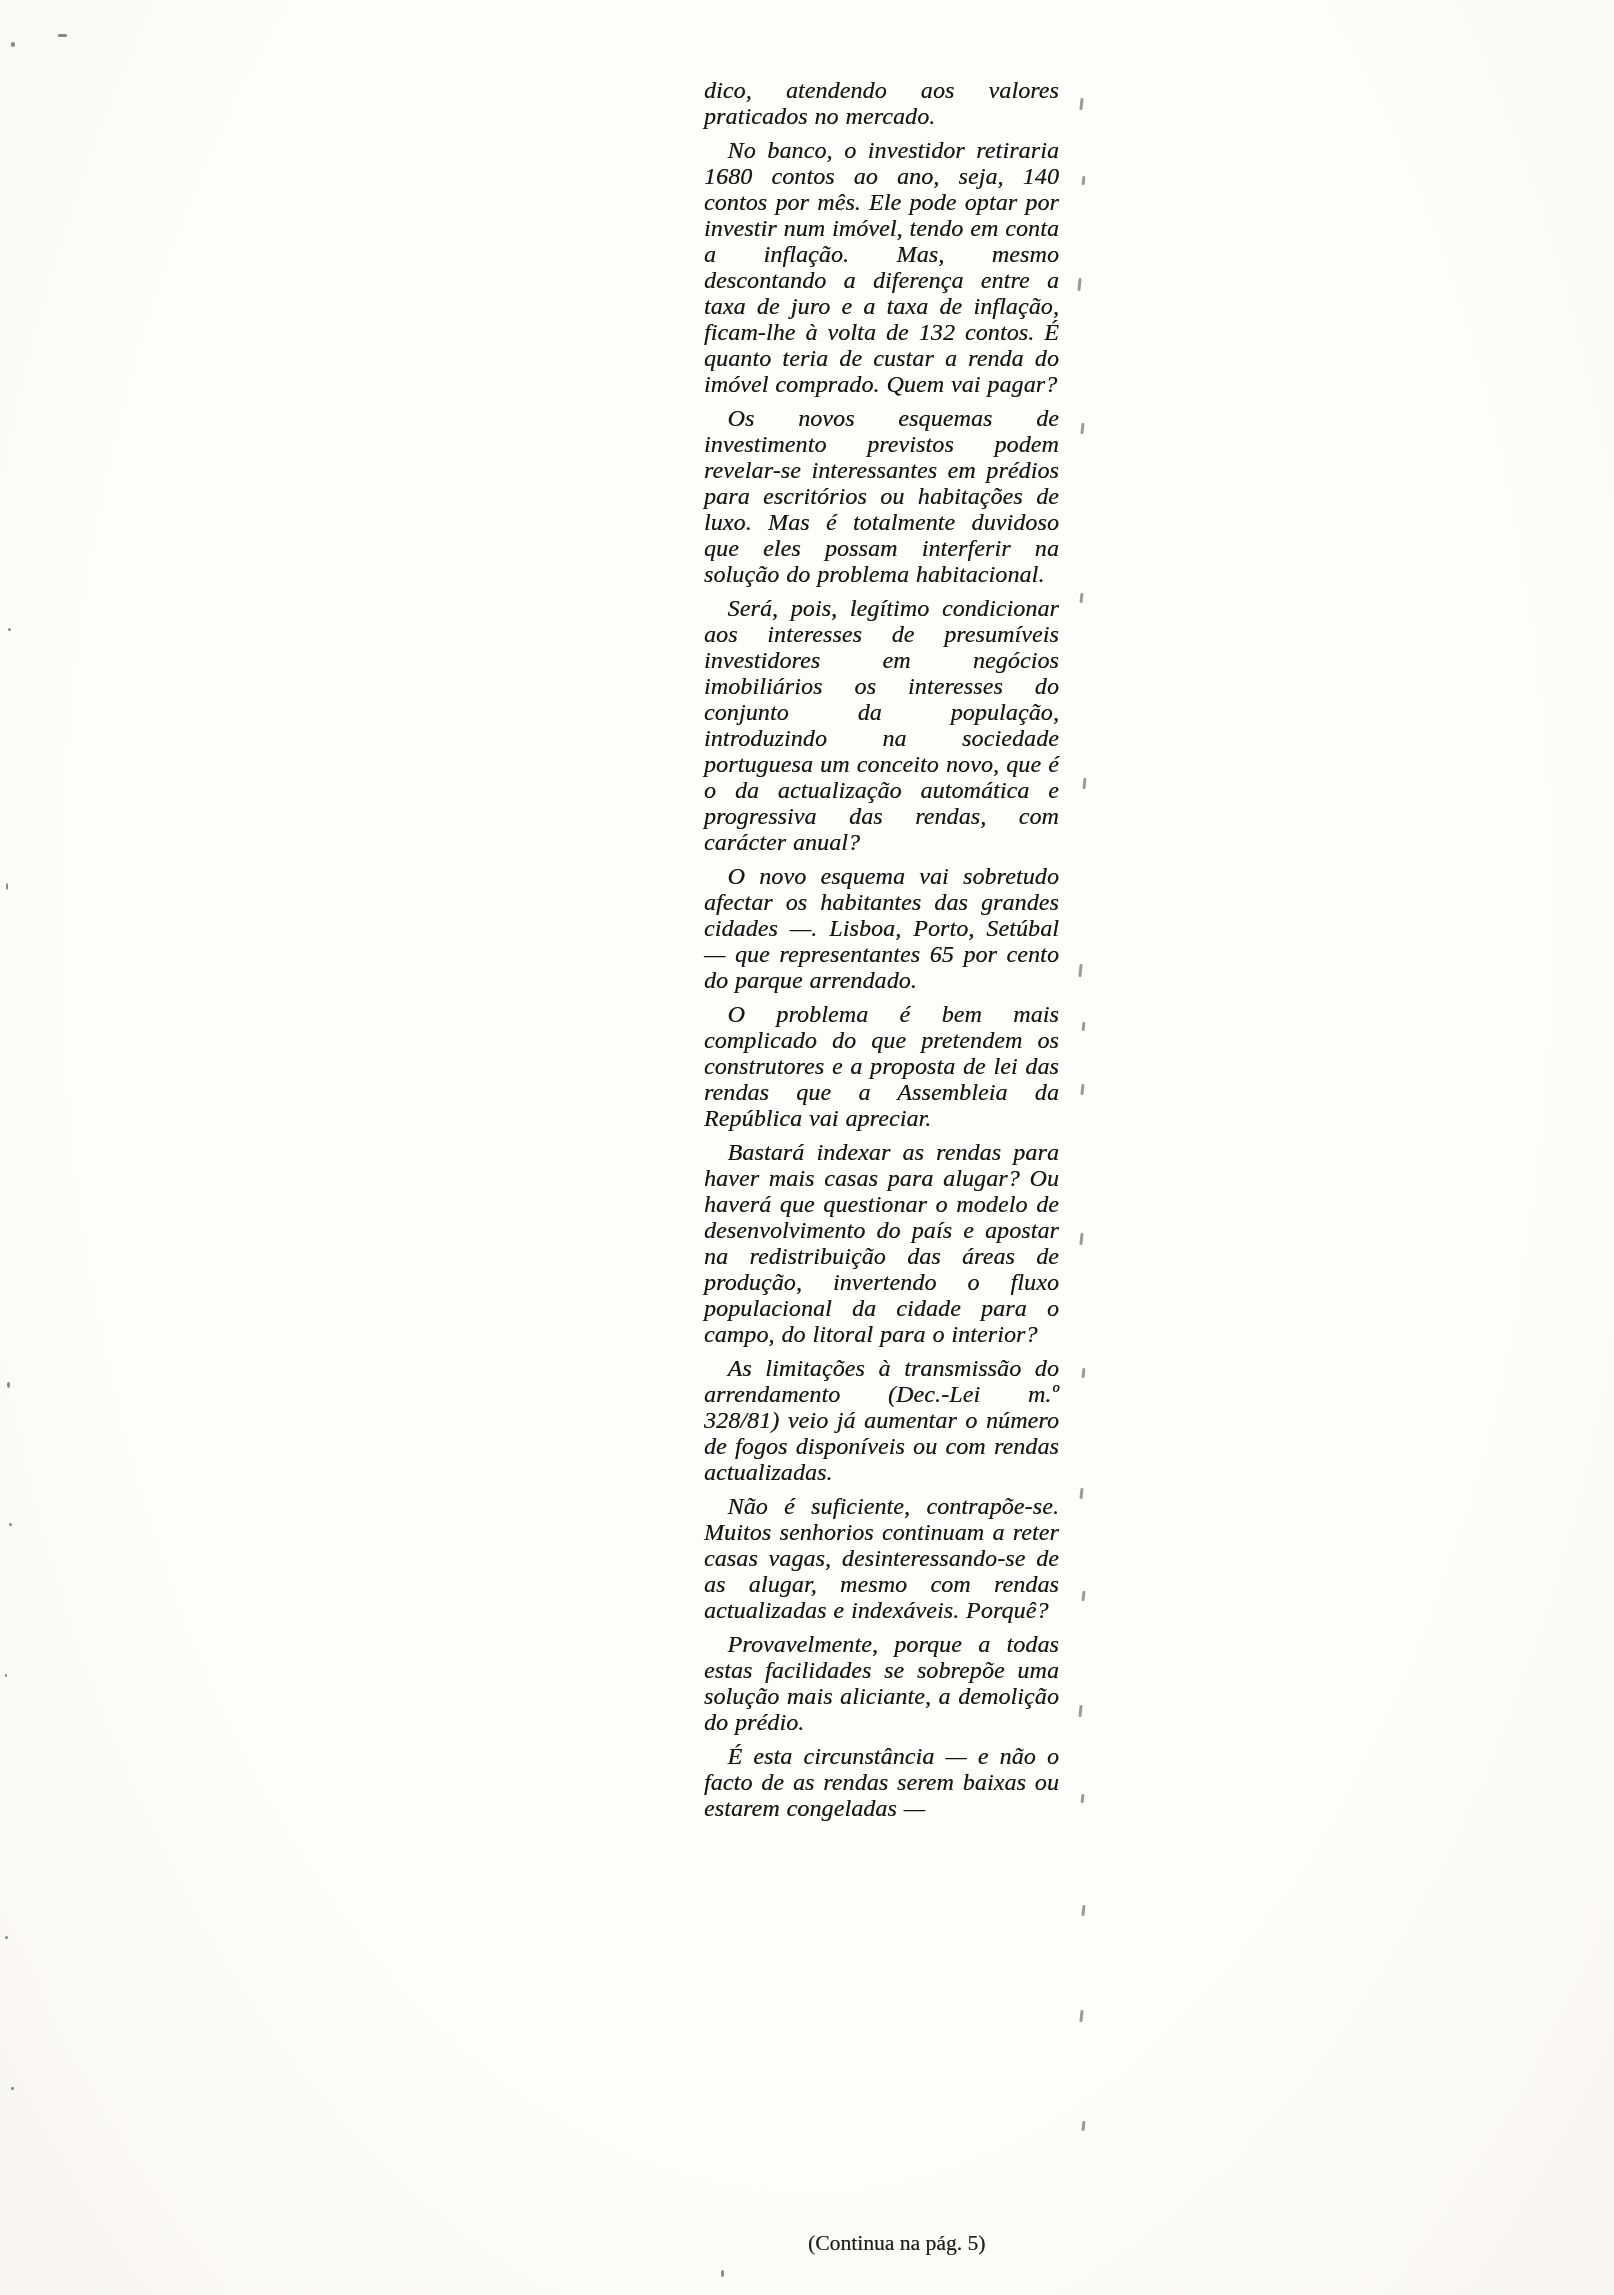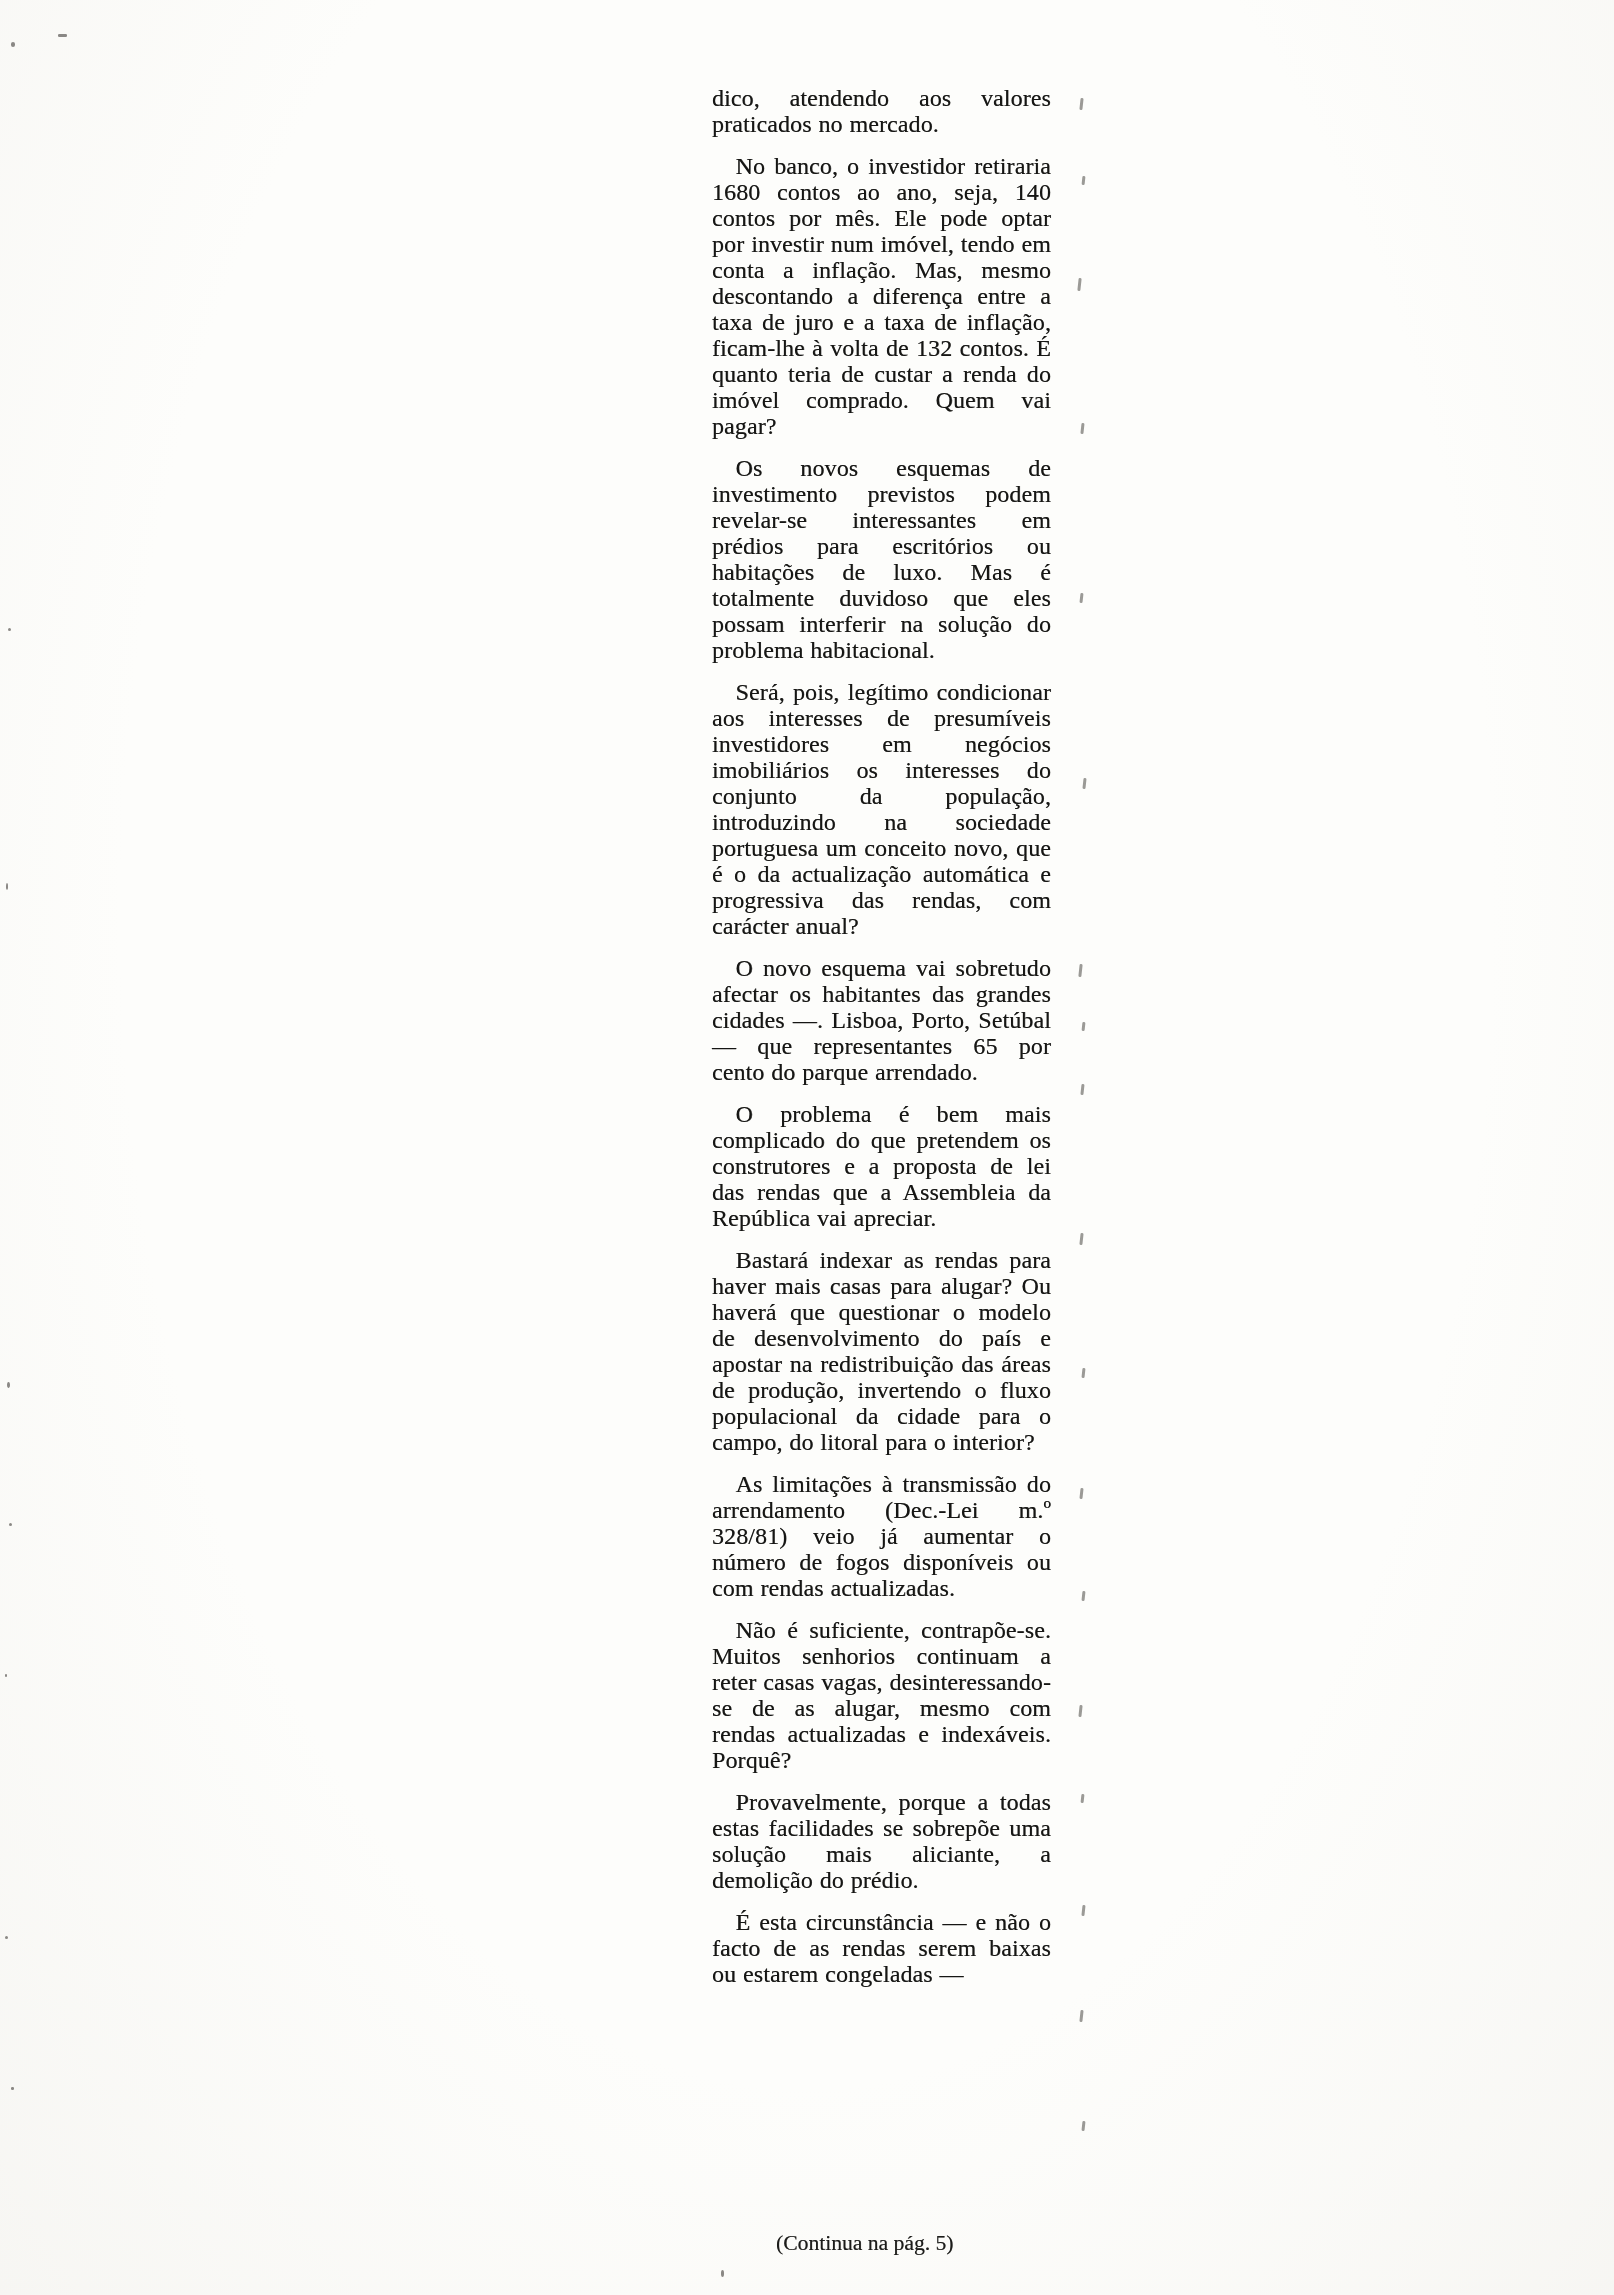--- a/index.html
+++ b/index.html
@@ -28,28 +28,29 @@
     width: 371px;
     color: #161614;
     font-size: 24px;
     line-height: 26px;
     text-align: justify;
     letter-spacing: 0.1px;
     word-spacing: 0.7px;
     text-shadow: 0.3px 0 0 rgba(22,22,20,0.6);
   }
   .article-column p {
-    margin: 16px;
+    margin: 8px;
+    font-style: italic;
   }
   .article-column p + p {
     text-indent: 23.6px;
   }
   .continuation {
     position: absolute;
-    left: 776px;
+    left: 808px;
     top: 2231px;
     width: 301px;
     font-size: 21.6px;
     line-height: 25px;
     color: #1c1c1a;
     text-shadow: 0.3px 0 0 rgba(28,28,26,0.55);
   }
   
   .speck {
     position: absolute;

